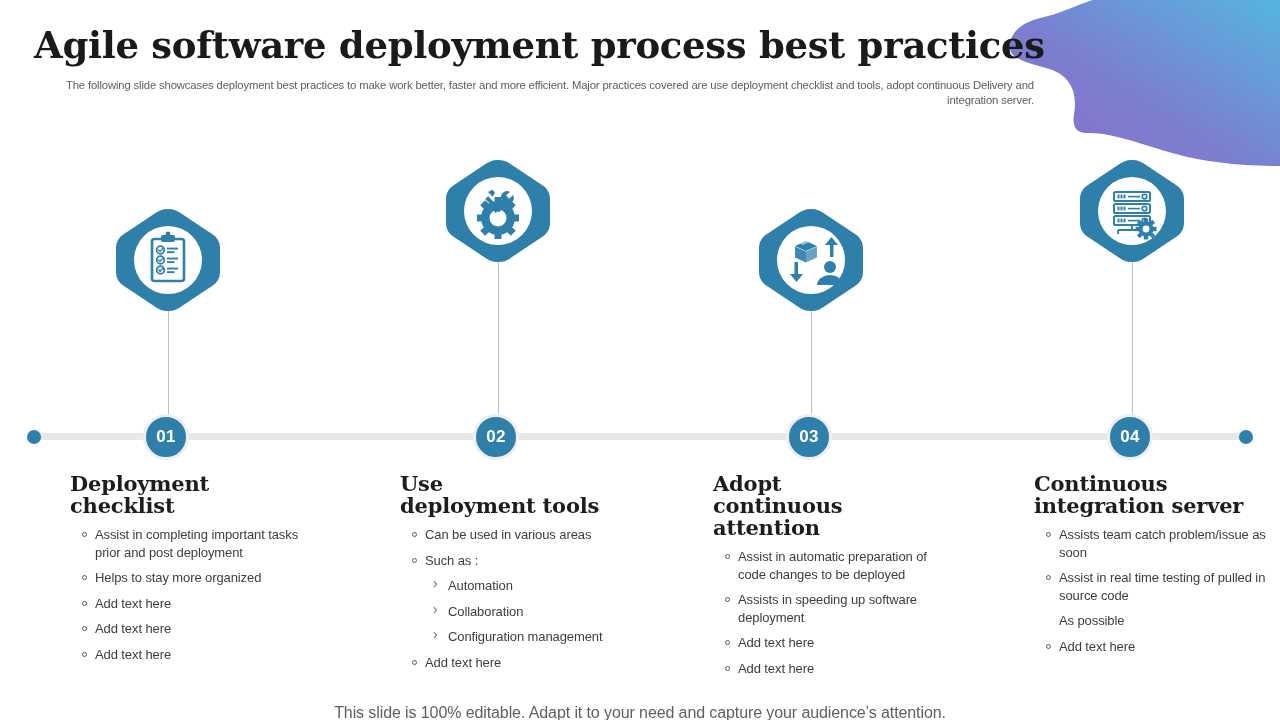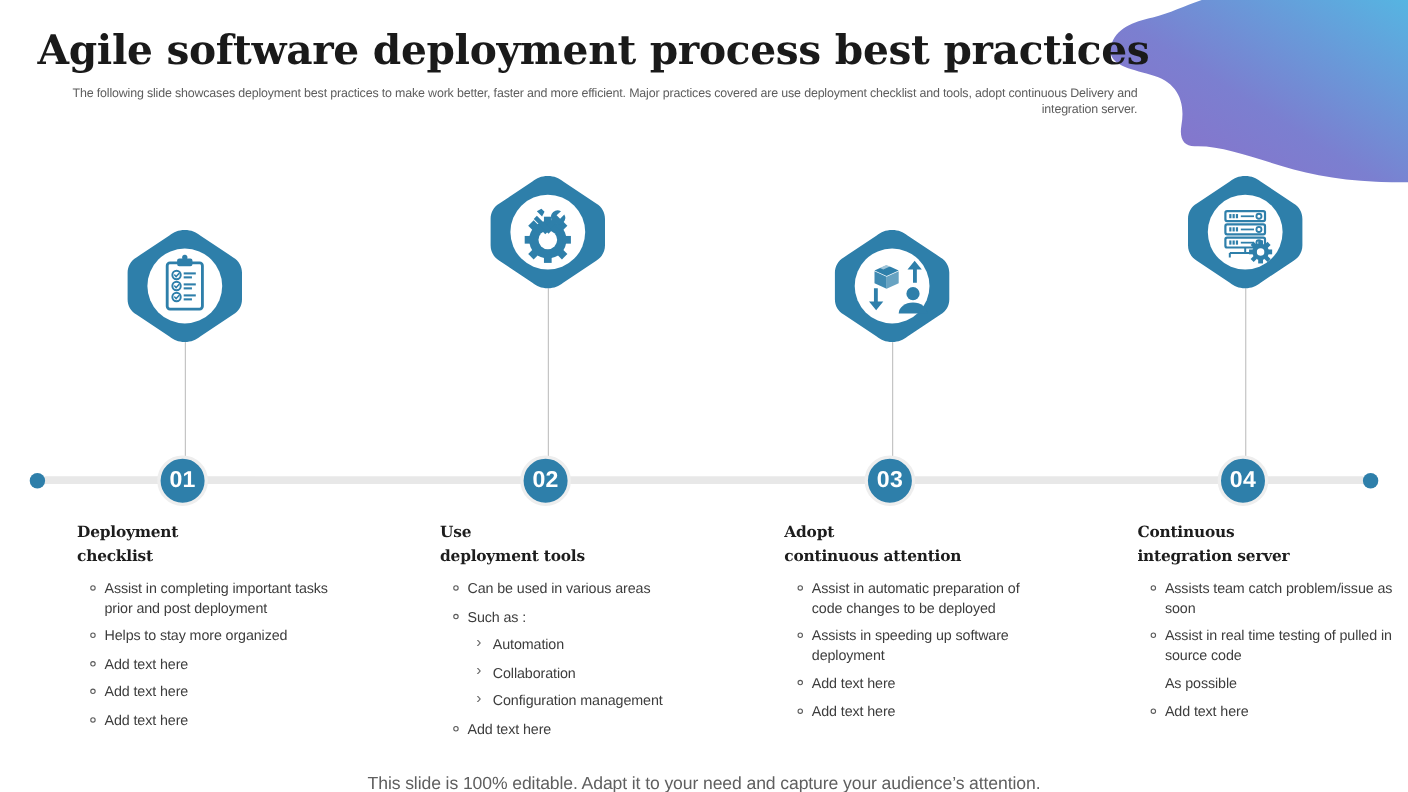--- a/index.html
+++ b/index.html
@@ -119,39 +119,39 @@
     position: absolute;
     left: 135px;
     top: 414px;
     width: 46px;
     height: 46px;
     border-radius: 50%;
     background: #2e7faa;
     border: 3px solid #eeeeee;
     box-sizing: border-box;
     color: #ffffff;
-    font-size: 21px;
+    font-size: 17px;
     font-weight: bold;
     display: flex;
     align-items: center;
     justify-content: center;
     letter-spacing: 0.3px;
   }
 
   
   .text-block {
     position: absolute;
     left: 62px;
     top: 473px;
     width: 240px;
   }
   .col-heading {
     font-family: "DejaVu Serif", "Liberation Serif", serif;
     font-weight: bold;
-    font-size: 14px;
+    font-size: 21px;
     line-height: 22px;
     color: #1d1d1d;
     margin: 0 0 9px 0;
     letter-spacing: -0.2px;
   }
   .col-heading .l2 { display: block; }
 
   ul.bullets {
     list-style: none;
     margin: 0;

